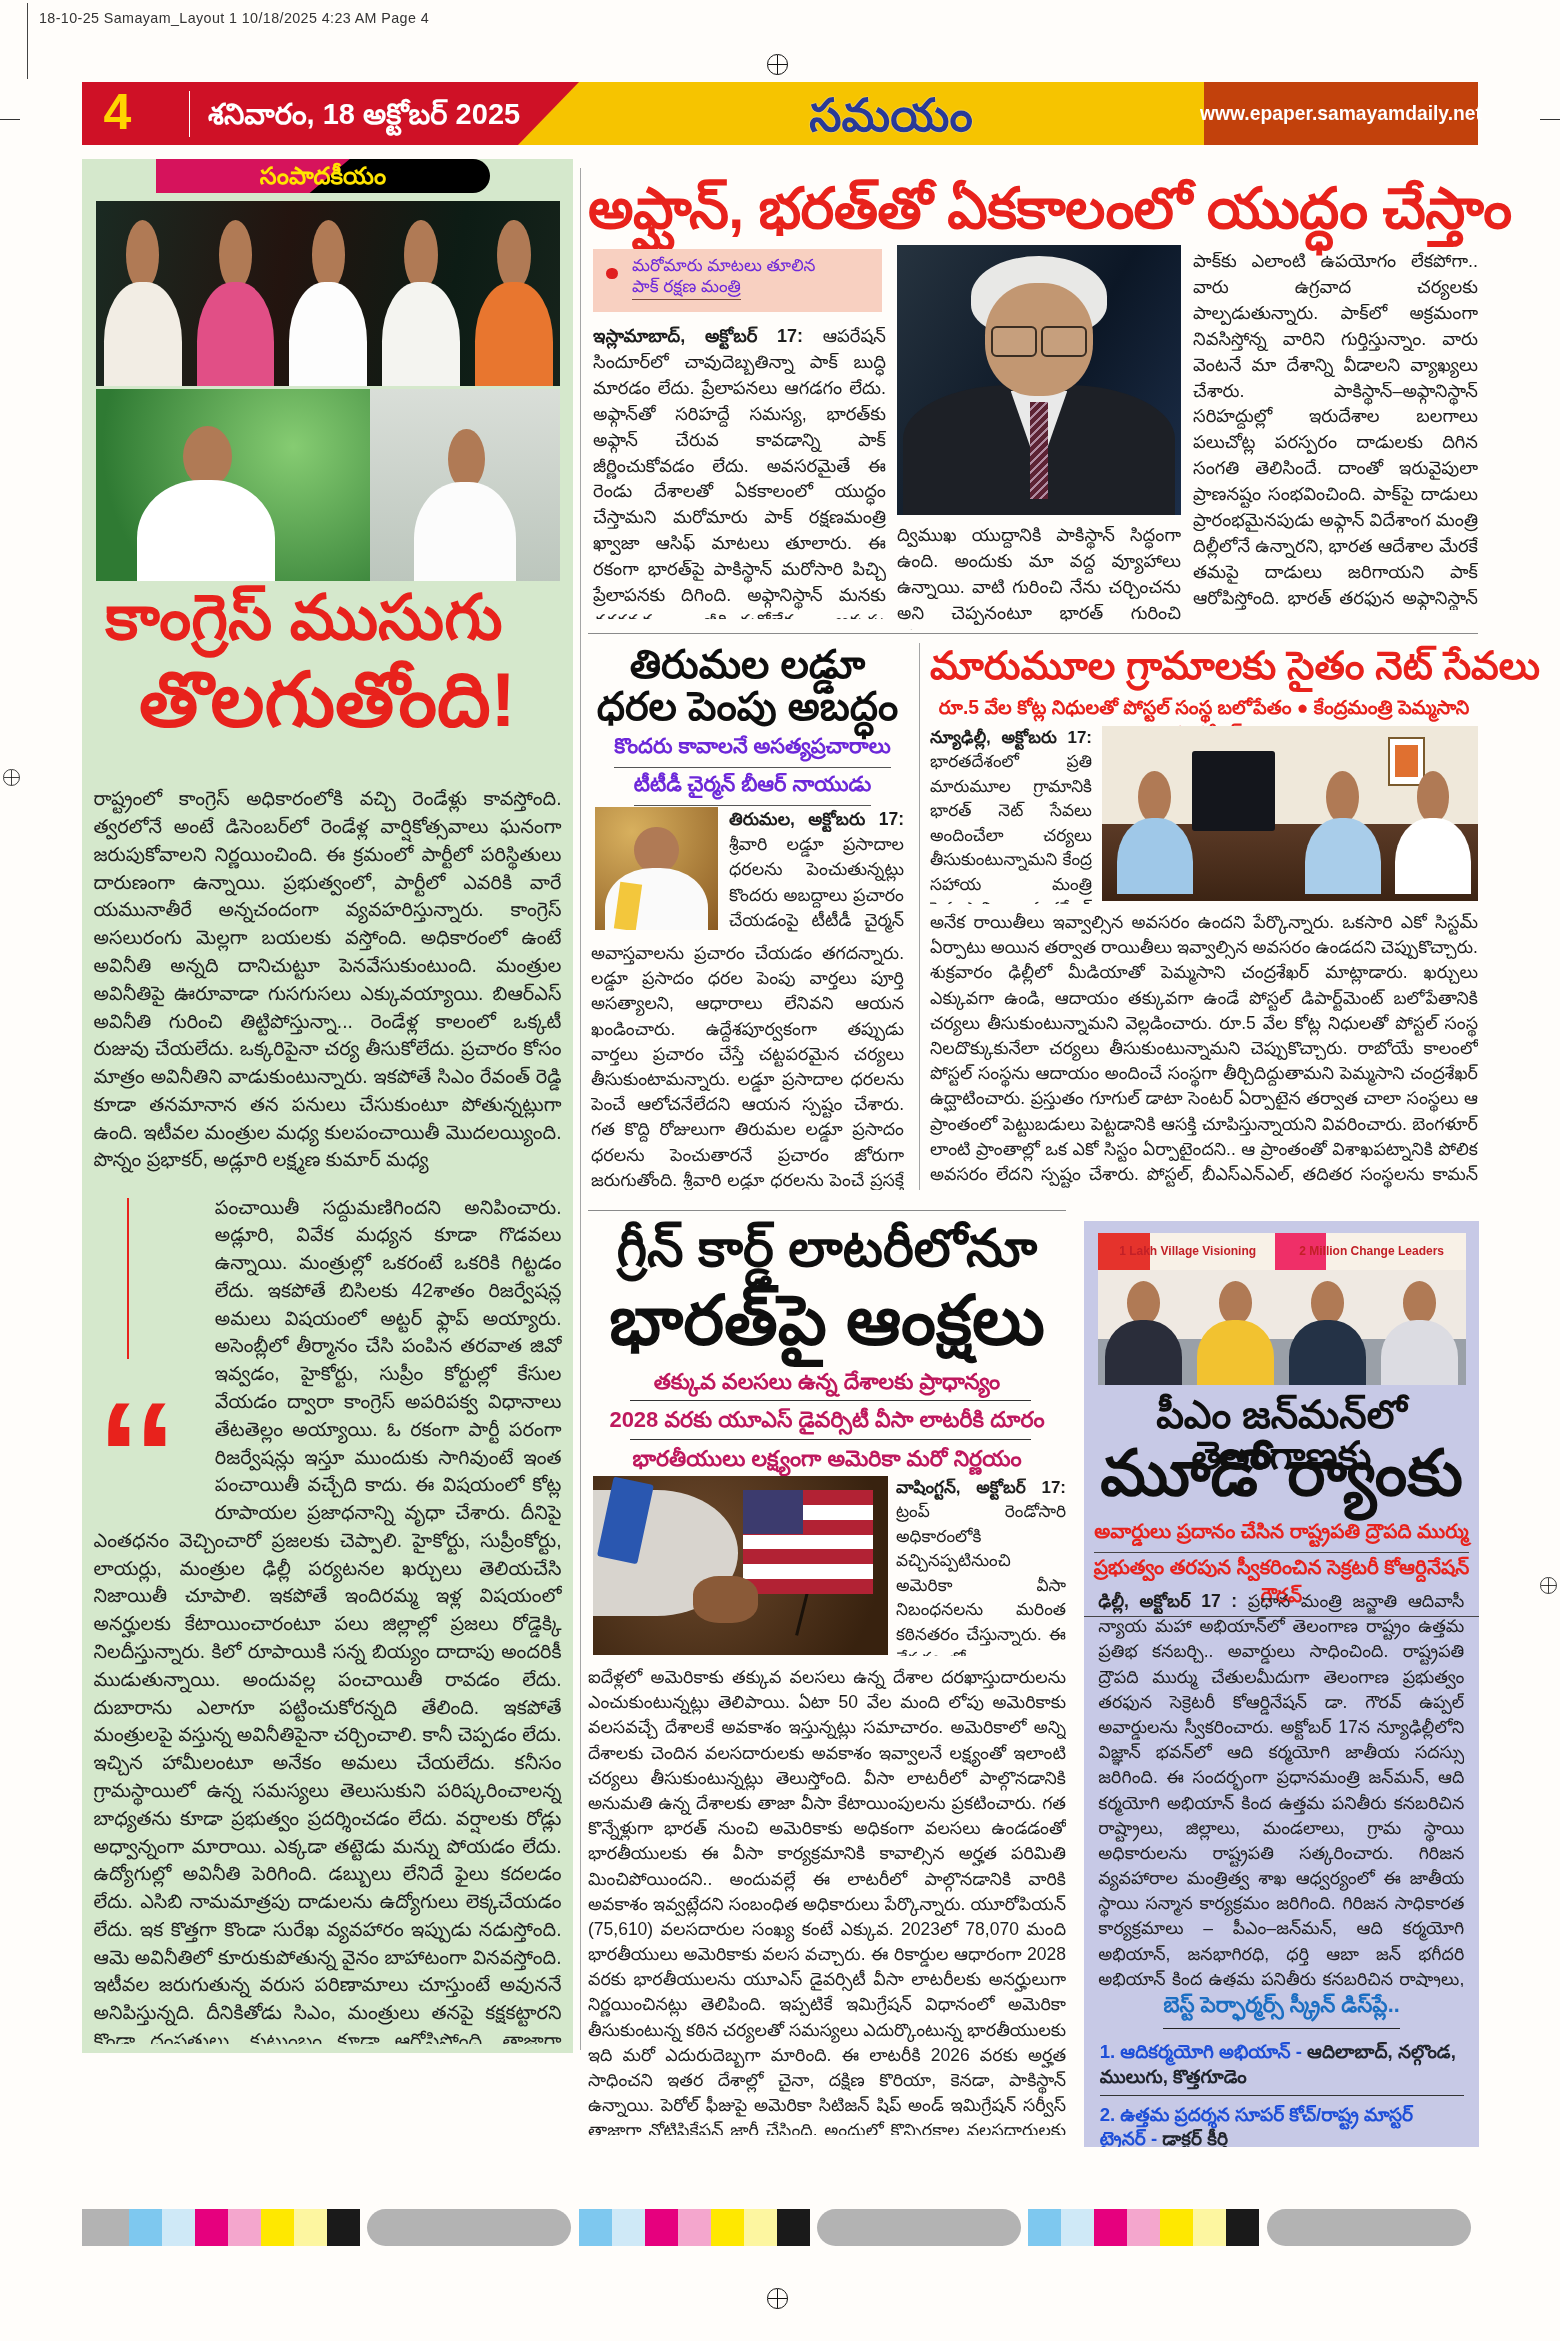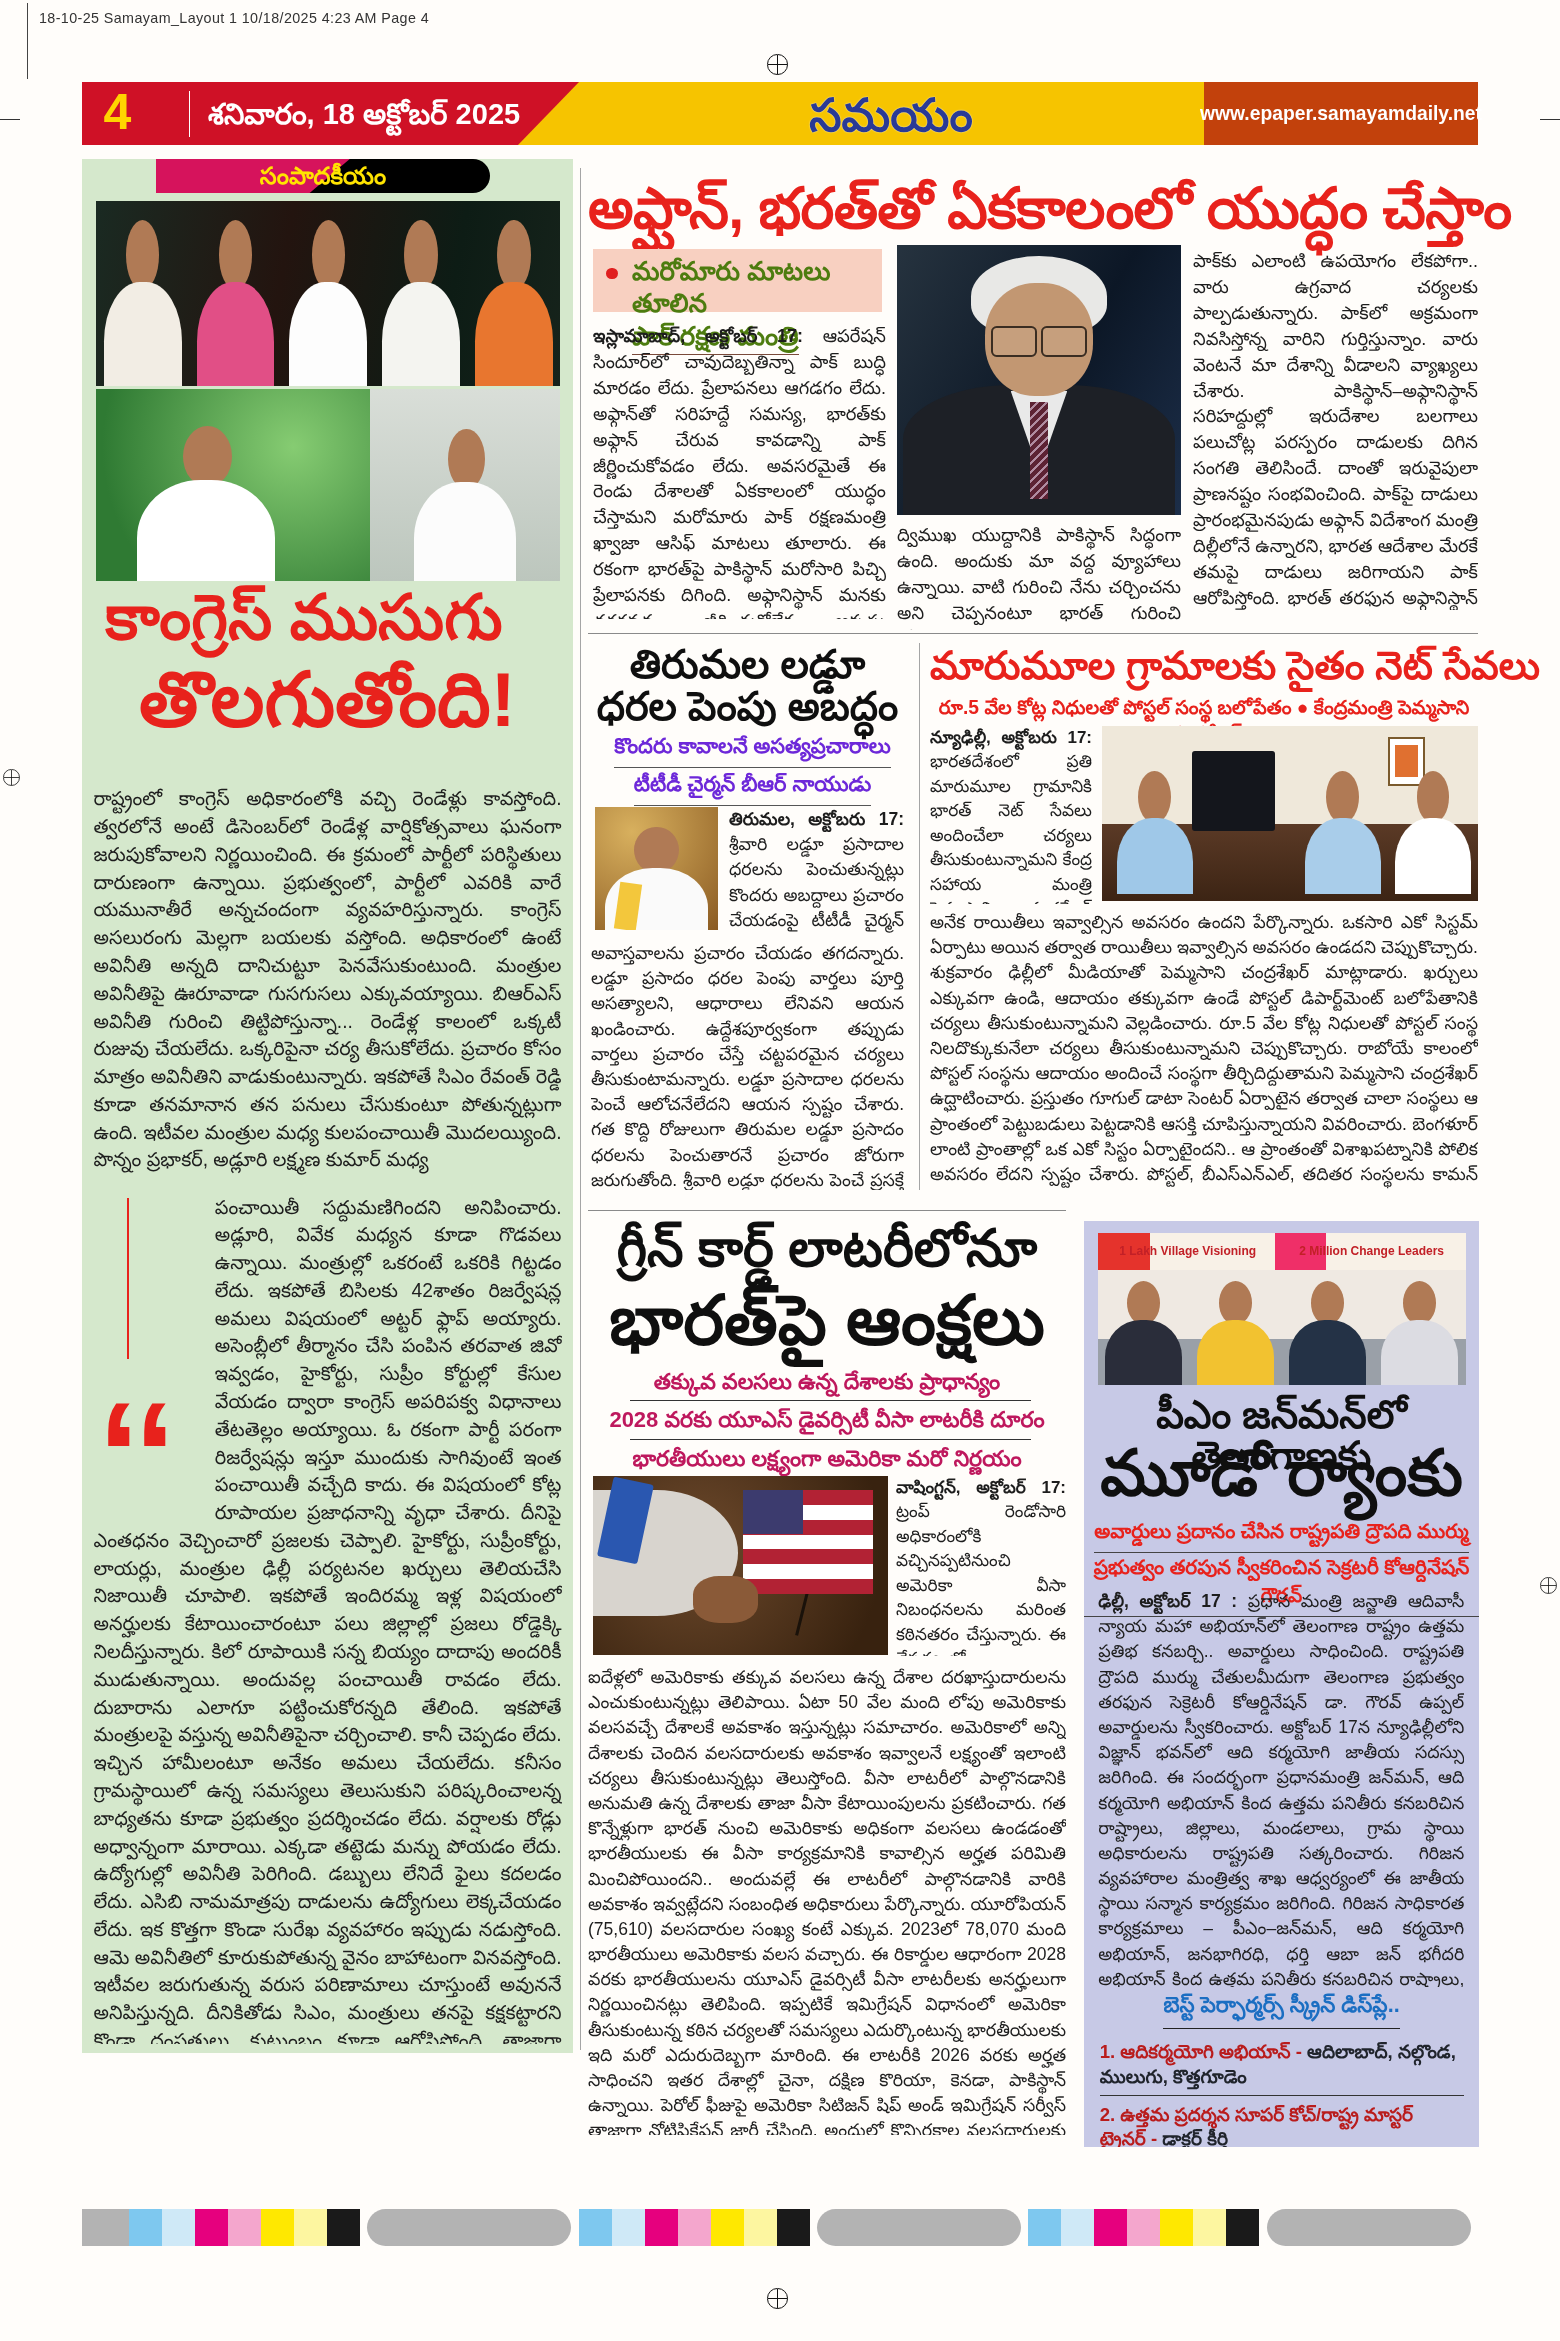--- a/index.html
+++ b/index.html
@@ -53,21 +53,21 @@
   .quoteblock{float:left;width:107px;height:308px;position:relative;margin:4.3px 14.3px 0 0;}
   .quoteblock::before{content:"";position:absolute;left:33px;top:0;width:2.1px;height:161px;background:#e8221c;}
   .qmark{position:absolute;left:4.3px;top:122px;font-size:150px;color:#e8221c;font-weight:900;
          transform:rotate(180deg);line-height:1;}
   .vdiv{background:#a5a5a5;width:0.7px;}
   .hdiv{background:#8a8a8a;height:0.7px;}
   
   .af-headline{left:588px;top:179px;width:890px;font-size:57px;white-space:nowrap;letter-spacing:-0.7px;}
   .af-kicker{left:593px;top:249px;width:289px;height:63px;background:#f8d0c1;padding:5.7px 0 0 39px;box-sizing:border-box;}
   .af-kicker::before{content:"";position:absolute;left:13px;top:18.6px;width:11.5px;height:11.5px;border-radius:50%;background:#e01f1f;}
-  .af-kicker div{font-size:26px;font-weight:700;color:#4d7c0f;line-height:1.25;}
+  .af-kicker div{font-size:17px;font-weight:400;color:#6d28d9;line-height:1.25;}
   .af-kicker .u{display:inline-block;border-bottom:1.4px solid #7a4a3a;padding-bottom:2.1px;}
   .af-col1{left:593px;top:324px;width:293px;height:295px;}
   .af-photo{left:897px;top:245px;width:284px;height:270px;background:linear-gradient(120deg,#26333f,#0c1726 55%,#1c2e49);overflow:hidden;}
   .asif-hair{position:absolute;left:26%;top:4%;width:48%;height:30%;border-radius:50% 50% 40% 40%;background:#e8e8e6;}
   .asif-face{position:absolute;left:31%;top:14%;width:38%;height:42%;border-radius:46%;background:#c29772;}
   .asif-glasses{position:absolute;left:33%;top:30%;width:34%;height:10%;
         background:linear-gradient(#0000,#0000),;border-top:0;}
   .asif-glasses::before,.asif-glasses::after{content:"";position:absolute;top:0;width:44%;height:100%;
         border:2.9px solid #3a2d22;border-radius:5.7px;background:rgba(255,255,255,.08);}
   .asif-glasses::before{left:0;} .asif-glasses::after{right:0;}
@@ -125,21 +125,21 @@
   .pm-head2{position:absolute;left:0;top:219px;width:100%;font-size:64px;}
   .pm-sub{position:absolute;left:0;width:100%;text-align:center;color:#e8221c;font-size:20px;font-weight:800;}
   .pm-sub span{display:inline-block;border-bottom:1.4px solid #444;padding-bottom:4.3px;}
   .pm-body{position:absolute;left:14.3px;top:368px;width:366px;height:398px;font-size:17.5px;}
   .pm-list-title{position:absolute;left:0;top:772px;width:100%;text-align:center;
      color:#1b6ec2;font-size:21.5px;font-weight:900;}
   .pm-list-title span{display:inline-block;border-bottom:1.4px solid #222;padding-bottom:5.7px;}
   .pm-items{position:absolute;left:15.7px;top:813px;width:364px;}
   .pm-item{padding:6.4px 0;border-bottom:1.4px solid #333;font-size:18.6px;font-weight:800;line-height:1.3;}
   .pm-item:last-child{border-bottom:0;}
-  .pm-item .lbl{color:#b91c1c;}
+  .pm-item .lbl{color:#1d4ed8;}
   .pm-item .val{color:#20242c;}
   
   .bars{left:82px;top:2209px;width:1396px;height:37px;display:flex;align-items:center;}
   .chip{width:33px;height:37px;}
   .graysq{width:47px;height:37px;background:#b3b3b3;}
   .roundbar{height:37px;background:#b3b3b3;border-radius:18.6px;flex:1;margin:0 7.2px;}
 </style>
 </head>
 <body>
 

